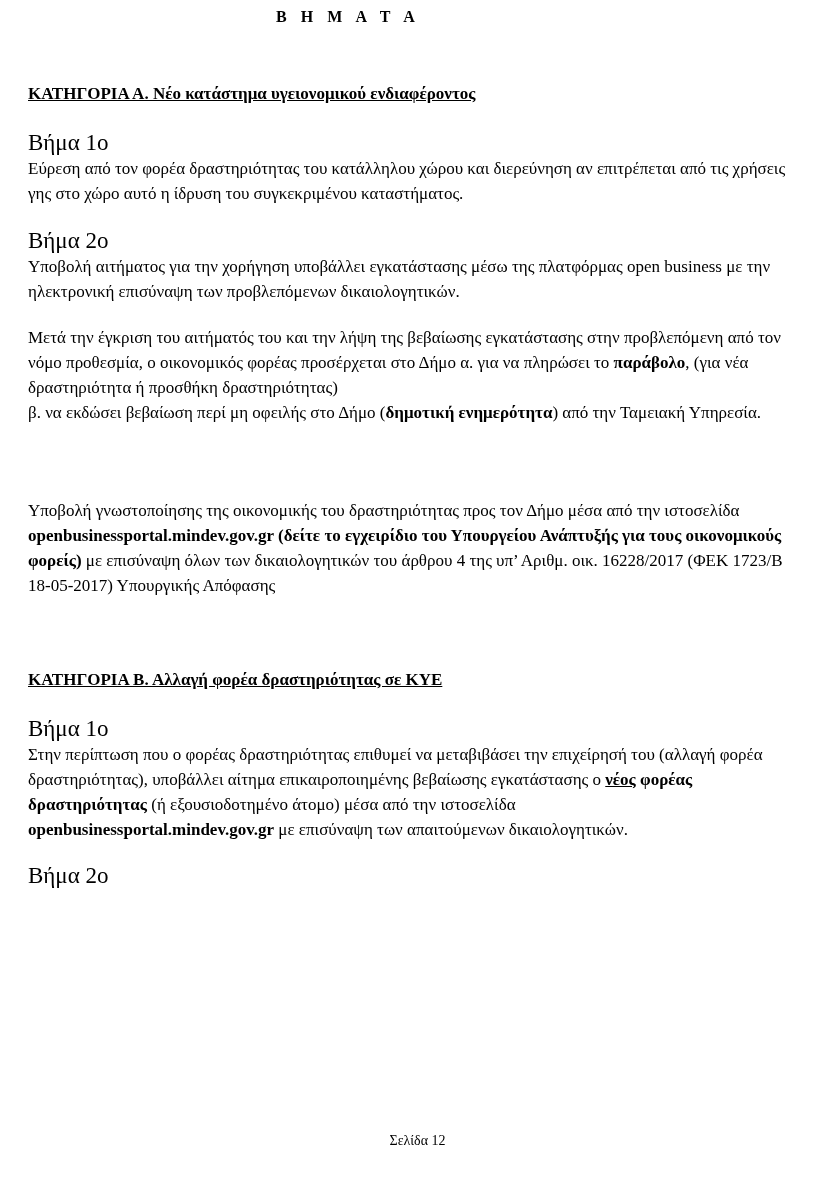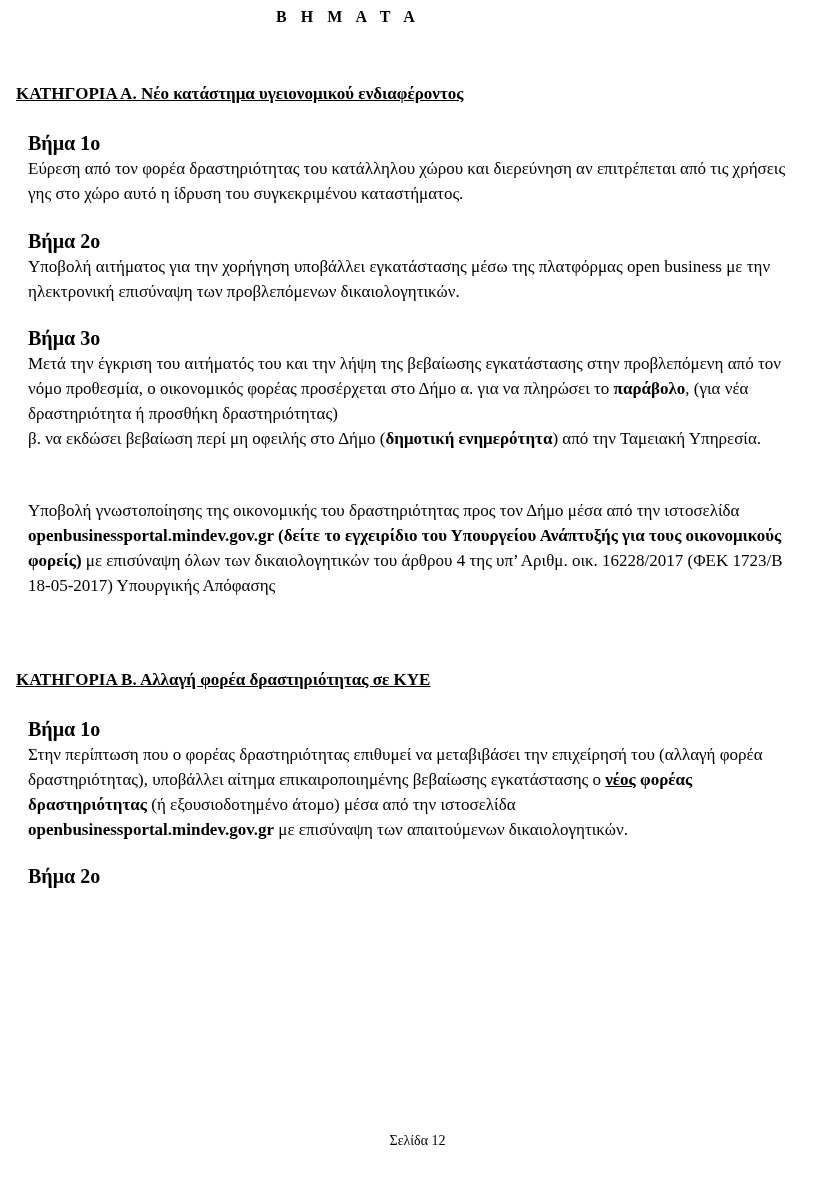--- a/index.html
+++ b/index.html
@@ -6,27 +6,27 @@
   body {
     width: 835px; height: 1200px; position: relative; overflow: hidden;
     font-family: "Liberation Serif", "DejaVu Serif", serif;
     color: #000000;
   }
   .page-title {
     position: absolute; top: 8px; left: 0; width: 696px; text-align: center;
     font-weight: bold; font-size: 16px; letter-spacing: 5px;
   }
   .category {
-    position: absolute; left: 16px;
+    position: absolute; left: 28px;
     font-weight: bold; font-size: 17px; text-decoration: underline;
   }
   .step {
     position: absolute; left: 28px; width: 775px;
   }
-  .step-title { font-weight: bold; font-size: 20px; line-height: 26px; }
+  .step-title { font-weight: normal; font-size: 23px; line-height: 26px; }
   .step-body { font-size: 17px; line-height: 25px; font-family: Liberation Serif, serif; }
   .b { font-weight: bold; }
   .u { text-decoration: underline; }
   .footer {
     position: absolute; top: 1133px; left: 0; width: 835px; text-align: center;
     font-size: 14px;
   }
 </style>
 </head>
 <body>
@@ -39,21 +39,20 @@
   <div class="step-title">Βήμα 1ο</div>
   <div class="step-body"><span>Εύρεση από τον φορέα δραστηριότητας του κατάλληλου χώρου και διερεύνηση αν επιτρέπεται από τις χρήσεις γης στο χώρο αυτό η ίδρυση του συγκεκριμένου καταστήματος.</span></div>
 </div>
 
 <div class="step" style="top:228px;">
   <div class="step-title">Βήμα 2ο</div>
   <div class="step-body"><span>Υποβολή αιτήματος για την χορήγηση υποβάλλει εγκατάστασης μέσω της πλατφόρμας open business με την ηλεκτρονική επισύναψη των προβλεπόμενων δικαιολογητικών.</span></div>
 </div>
 
 <div class="step" style="top:325px;">
-  <div class="step-title">Βήμα 3ο</div>
   <div class="step-body"><span>Μετά την έγκριση του αιτήματός του και την λήψη της βεβαίωσης εγκατάστασης στην προβλεπόμενη από τον νόμο προθεσμία, ο οικονομικός φορέας προσέρχεται στο Δήμο α. για να πληρώσει το </span><span class="b">παράβολο</span><span>, (για νέα δραστηριότητα ή προσθήκη δραστηριότητας)</span><br><span>β. να εκδώσει βεβαίωση περί μη οφειλής στο Δήμο (</span><span class="b">δημοτική ενημερότητα</span><span>) από την Ταμειακή Υπηρεσία.</span></div>
 </div>
 
 <div class="step" style="top:498px;">
   <div class="step-body"><span>Υποβολή γνωστοποίησης της οικονομικής του δραστηριότητας προς τον Δήμο μέσα από την ιστοσελίδα </span><span class="b">openbusinessportal.mindev.gov.gr (δείτε το εγχειρίδιο του Υπουργείου Ανάπτυξής για τους οικονομικούς φορείς)</span><span> με επισύναψη όλων των δικαιολογητικών του άρθρου 4 της υπ’ Αριθμ. οικ. 16228/2017 (ΦΕΚ 1723/Β 18-05-2017) Υπουργικής Απόφασης</span></div>
 </div>
 
 <div class="category" style="top:670px;text-align:right;">ΚΑΤΗΓΟΡΙΑ Β. Αλλαγή φορέα δραστηριότητας σε ΚΥΕ</div>
 
 <div class="step" style="top:716px;">

